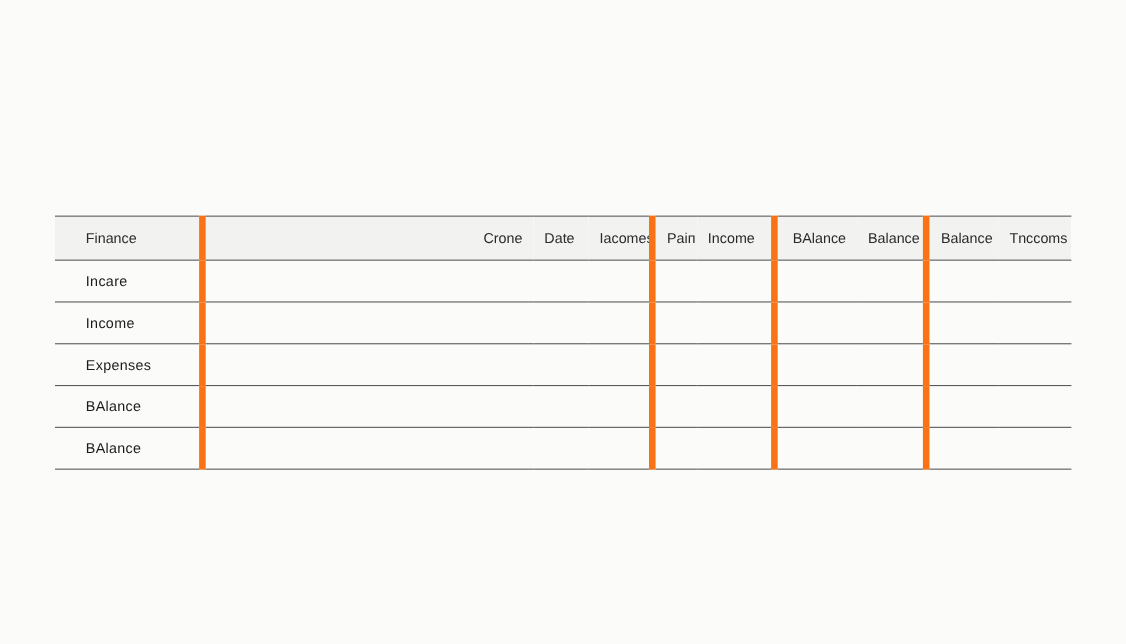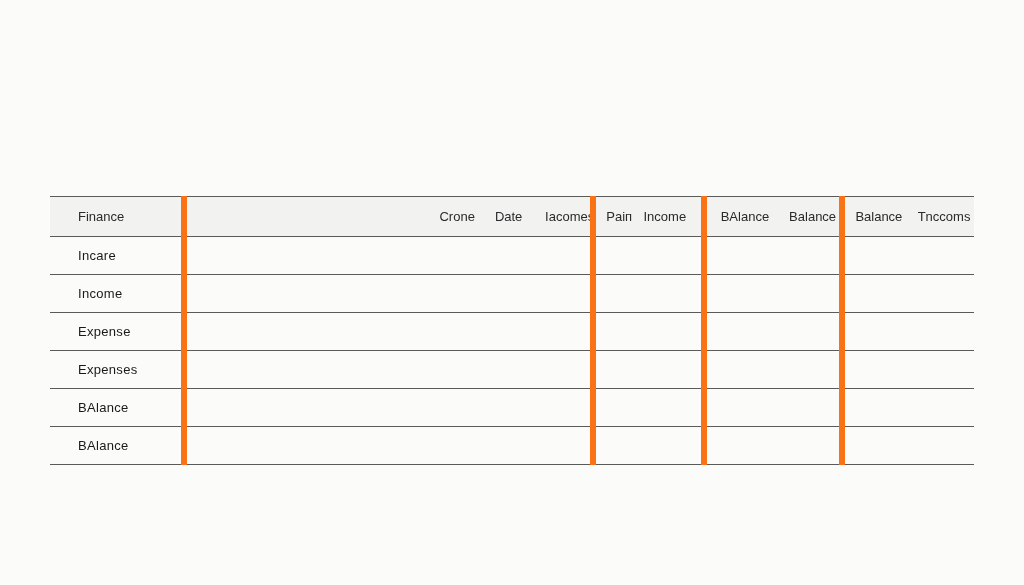--- a/index.html
+++ b/index.html
@@ -129,32 +129,20 @@
           <td></td>
           <td></td>
           <td class="bl"></td>
           <td></td>
           <td class="bl"></td>
           <td></td>
           <td class="bl"></td>
           <td></td>
         </tr>
         <tr>
-          <td class="rowlabel">Expense</td>
-          <td class="bl"></td>
-          <td></td>
-          <td></td>
-          <td class="bl"></td>
-          <td></td>
-          <td class="bl"></td>
-          <td></td>
-          <td class="bl"></td>
-          <td></td>
-        </tr>
-        <tr>
           <td class="rowlabel">Expenses</td>
           <td class="bl"></td>
           <td></td>
           <td></td>
           <td class="bl"></td>
           <td></td>
           <td class="bl"></td>
           <td></td>
           <td class="bl"></td>
           <td></td>

